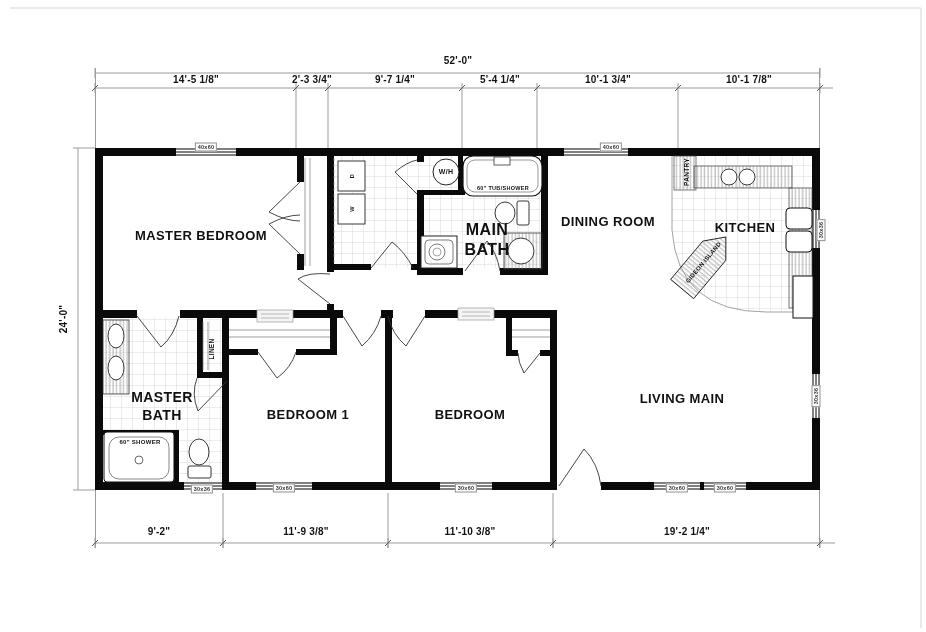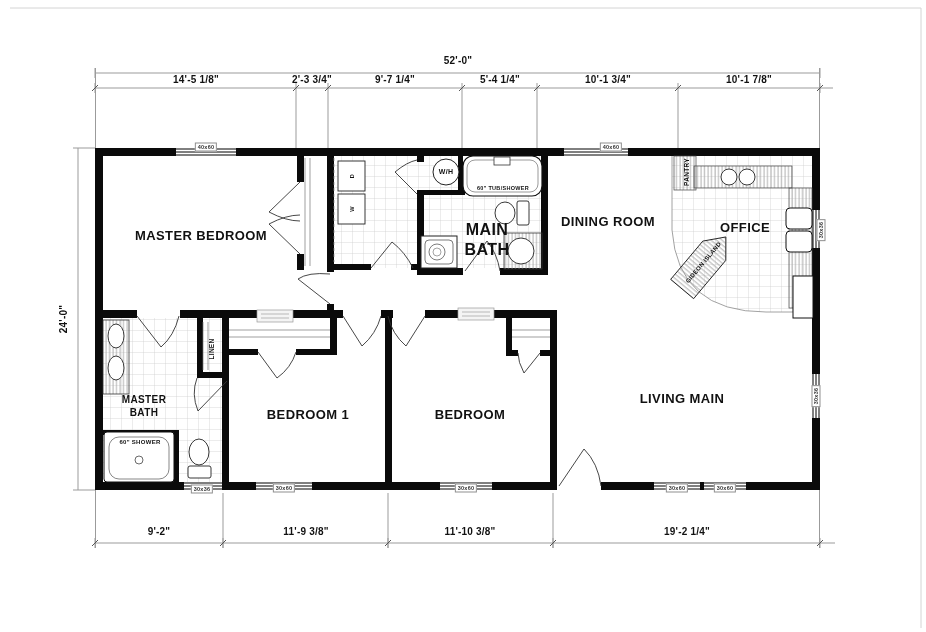--- a/index.html
+++ b/index.html
@@ -206,25 +206,25 @@
 <div class="lbl dim" style="left:749px;top:80px">10'-1 7/8"</div>
 <div class="lbl dim v" style="left:64px;top:319px">24'-0"</div>
 <div class="lbl dim" style="left:159px;top:532px">9'-2"</div>
 <div class="lbl dim" style="left:306px;top:532px">11'-9 3/8"</div>
 <div class="lbl dim" style="left:470px;top:532px">11'-10 3/8"</div>
 <div class="lbl dim" style="left:687px;top:532px">19'-2 1/4"</div>
 
 <div class="lbl room" style="left:201px;top:236px">MASTER BEDROOM</div>
 <div class="lbl room roomwrap" style="left:487px;top:240px;width:54px;font-size:16px">MAIN BATH</div>
 <div class="lbl room" style="left:608px;top:222px">DINING ROOM</div>
-<div class="lbl room" style="left:745px;top:228px">OFFICE</div>
+<div class="lbl room" style="left:745px;top:228px">KITCHEN</div>
 <div class="lbl room" style="left:682px;top:399px">LIVING MAIN</div>
 <div class="lbl room" style="left:308px;top:415px">BEDROOM 1</div>
 <div class="lbl room" style="left:470px;top:415px">BEDROOM</div>
-<div class="lbl room roomwrap" style="left:144px;top:406px;width:66px;font-size:10px">MASTER BATH</div>
+<div class="lbl room roomwrap" style="left:162px;top:406px;width:66px;font-size:14px">MASTER BATH</div>
 <div class="lbl fix v" style="left:687px;top:172px;font-size:6.5px">PANTRY</div>
 <div class="lbl fix v" style="left:212px;top:349px;font-size:6.5px">LINEN</div>
 
 <div class="lbl fix" style="left:446px;top:172px;font-size:7px">W/H</div>
 <div class="lbl fix" style="left:503px;top:188px;font-size:5.5px">60" TUB/SHOWER</div>
 <div class="lbl fix" style="left:140px;top:443px">60" SHOWER</div>
 <div class="lbl isl" style="left:704px;top:263px">GIDEON ISLAND</div>
 <div class="lbl fix v" style="left:351.5px;top:176px;font-size:5.5px">D</div>
 <div class="lbl fix v" style="left:351.5px;top:209px;font-size:5.5px">W</div>
 

